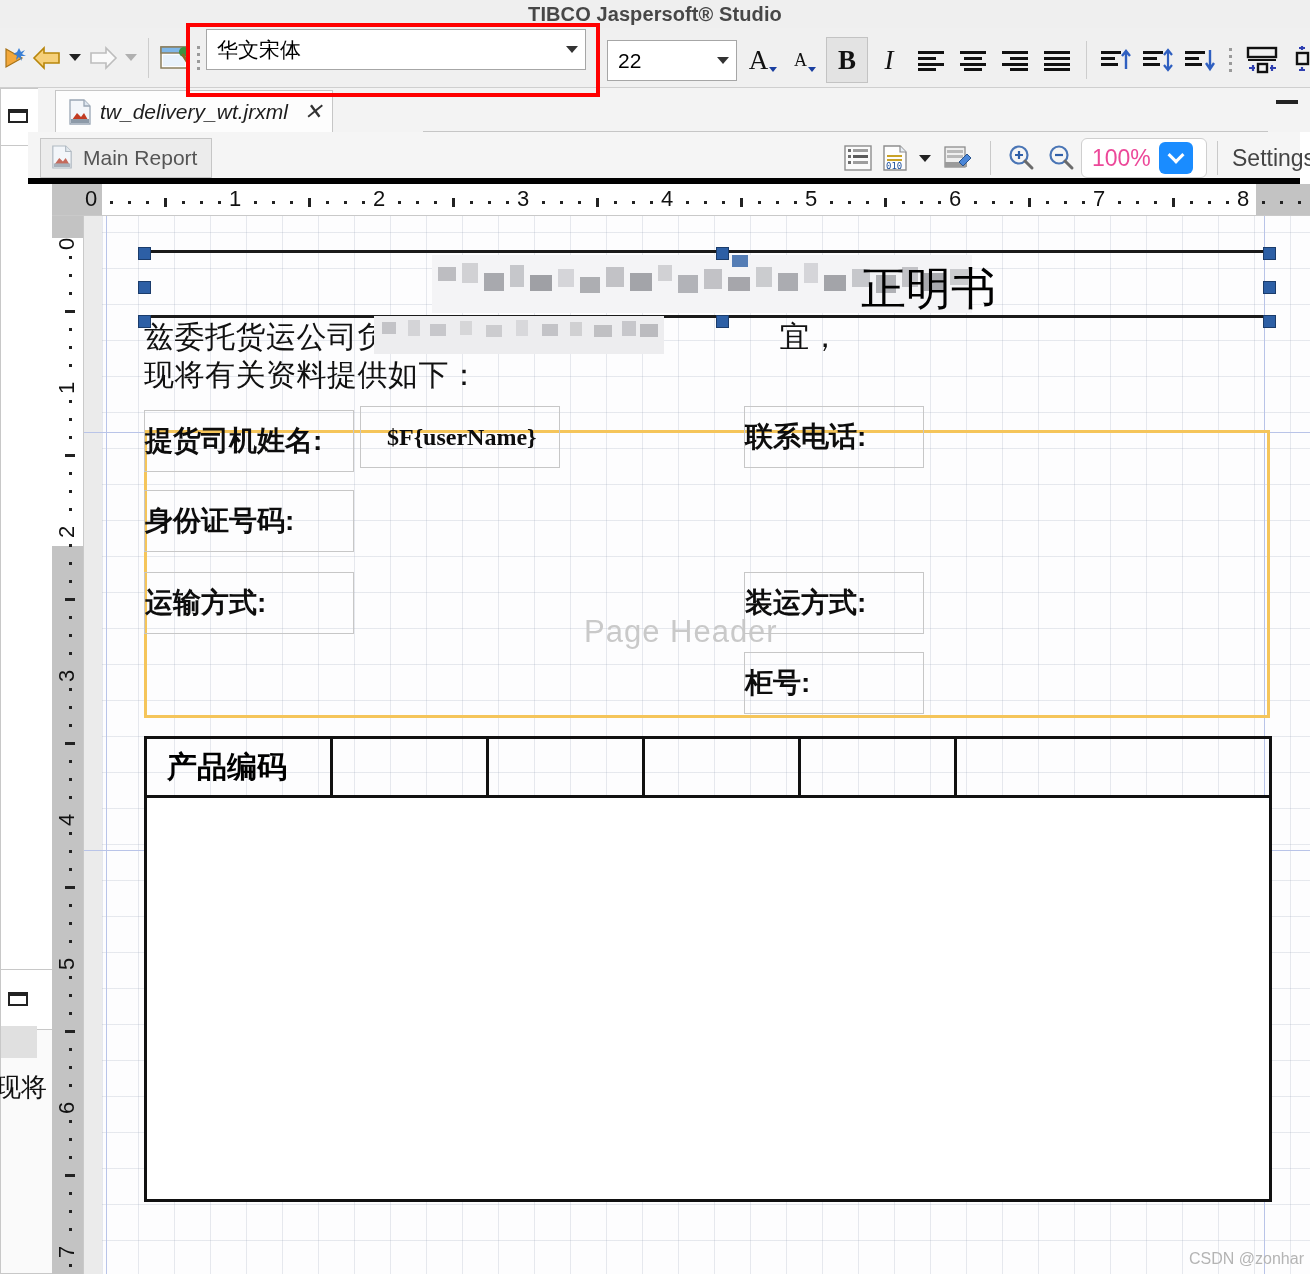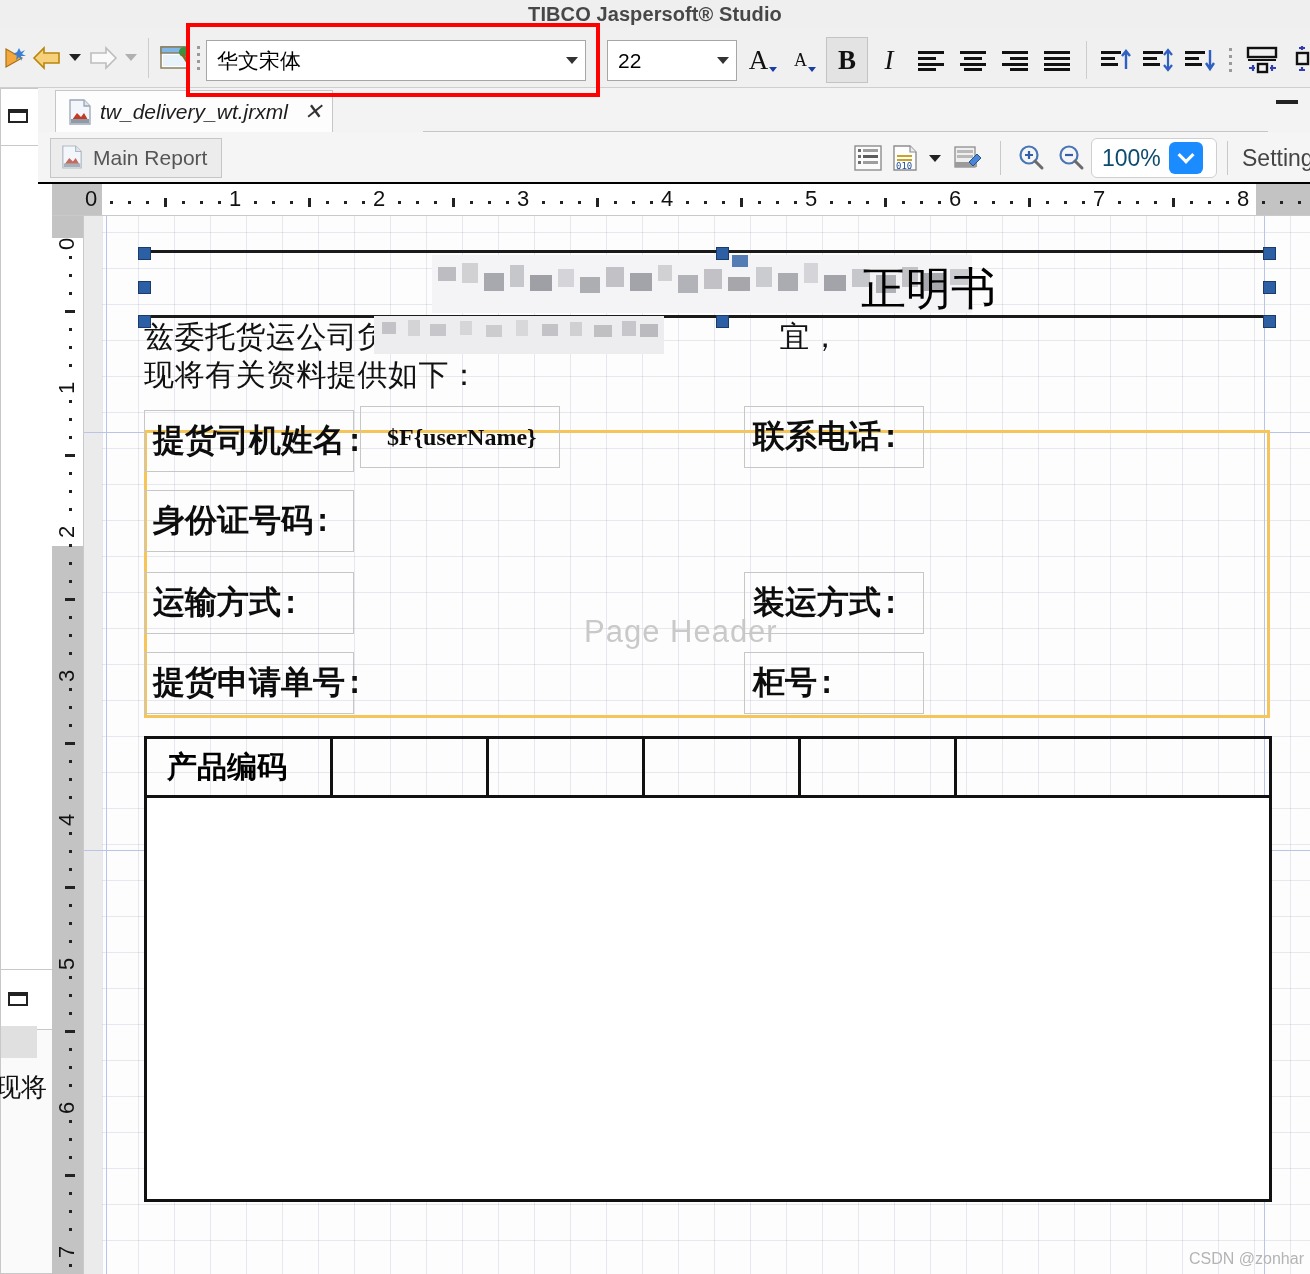--- a/index.html
+++ b/index.html
@@ -58,21 +58,21 @@
   
   .font-combo-wrap {
     position: absolute; left: 186px; top: 23px;
     width: 414px; height: 74px;
     border: 4px solid #ff0000;
     background: transparent;
     z-index: 30;
     pointer-events: none;
   }
   .font-combo {
-    position: absolute; left: 206px; top: 40px;
+    position: absolute; left: 206px; top: 29px;
     width: 380px; height: 41px;
     background: #fff; border: 1px solid #a6a6a6;
     display: flex; align-items: center;
     z-index: 20;
   }
   .font-combo .val {
     flex: 1; padding-left: 10px; font-size: 21px; color: #000;
     font-family: "Liberation Sans", sans-serif;
   }
   .font-combo .dd {
@@ -148,41 +148,41 @@
     position: absolute; right: 12px; top: 12px;
     width: 22px; height: 12px;
   }
   .tabbar-min i { display:block; width: 22px; height: 4px; background:#222; }
 
   
   .rpt-icon { width: 24px; height: 26px; position: relative; }
 
   
   .subbar {
-    position: absolute; left: 38px; top: 132px; width: 1272px; height: 52px;
+    position: absolute; left: 28px; top: 132px; width: 1272px; height: 52px;
     background: #f5f5f5;
-    border-bottom: 2px solid #000000;
+    border-bottom: 6px solid #000000;
     display: flex; align-items: center;
   }
   .mainreport-btn {
     position: absolute; left: 12px; top: 6px;
     height: 40px; background: #ececec; border: 1px solid #c6c6c6;
     display: flex; align-items: center; gap: 8px; padding: 0 14px 0 10px;
   }
   .mainreport-btn span { font-size: 21px; color: #555; }
 
   .sub-right { position: absolute; left: 810px; top: 0; height: 52px; display: flex; align-items: center; }
   .sub-icon { width: 40px; height: 40px; display:flex; align-items:center; justify-content:center; position:relative;}
   .sub-sep { width:1px; height:34px; background:#c9c9c9; margin: 0 10px; }
   .zoombox {
     width: 126px; height: 40px; background: #fff;
     border: 1px solid #cfcfcf; border-radius: 6px;
     display: flex; align-items: center; padding-left: 10px; gap: 6px;
   }
-  .zoombox .zv { font-size: 23px; color: #0c4a6e; }
+  .zoombox .zv { font-size: 23px; color: #ec4899; }
   .zoom-dd {
     width: 34px; height: 32px; border-radius: 6px; background: #1a8cff;
     display: flex; align-items: center; justify-content: center; margin-left: 2px;
   }
   .zoom-dd .chev {
     width: 12px; height: 12px; border-right: 3px solid #fff; border-bottom: 3px solid #fff;
     transform: rotate(45deg) translate(-2px,-2px);
   }
   .settings-lbl { font-size: 23px; color: #444; margin-left: 4px; }
 
@@ -288,22 +288,22 @@
   .band-ph-label {
     position: absolute; left: 500px; top: 398px;
     font-size: 31px; color: #c9c9c9; letter-spacing: 1px;
   }
 
   .fld {
     position: absolute; border: 1px solid #c7c7c7; background: transparent;
     display: flex; align-items: center;
   }
   .fld span {
-    font-size: 32px; color: #0d0d0d; font-family: Liberation Mono, monospace;
-    font-weight: 600; padding-left: 8px; white-space: nowrap;
+    font-size: 28px; color: #0d0d0d; font-family: Liberation Sans, sans-serif;
+    font-weight: 600; white-space: nowrap;
   }
   .fld.expr span {
     font-family: "Liberation Serif", serif; font-weight: bold; font-size: 24px;
     padding-left: 26px;
   }
 
   
   .tbl {
     position: absolute; left: 60px; top: 520px; width: 1128px; height: 62px;
     border: 3px solid #111;
@@ -835,23 +835,20 @@
     </div>
     <div class="fld expr" style="left:276px;top:190px;width:200px;height:62px;">
       <span>$F{userName}</span>
     </div>
     <div class="fld" style="left:60px;top:274px;width:210px;height:62px;">
       <span>身份证号码:</span>
     </div>
     <div class="fld" style="left:60px;top:356px;width:210px;height:62px;">
       <span>运输方式:</span>
     </div>
-    <div class="fld" style="left:60px;top:436px;width:210px;height:62px;">
-      <span>提货申请单号:</span>
-    </div>
 
     <div class="fld" style="left:660px;top:190px;width:180px;height:62px;">
       <span>联系电话:</span>
     </div>
     <div class="fld" style="left:660px;top:436px;width:180px;height:62px;">
       <span>柜号:</span>
     </div>
     <div class="fld" style="left:660px;top:356px;width:180px;height:62px;">
       <span>装运方式:</span>
     </div>

